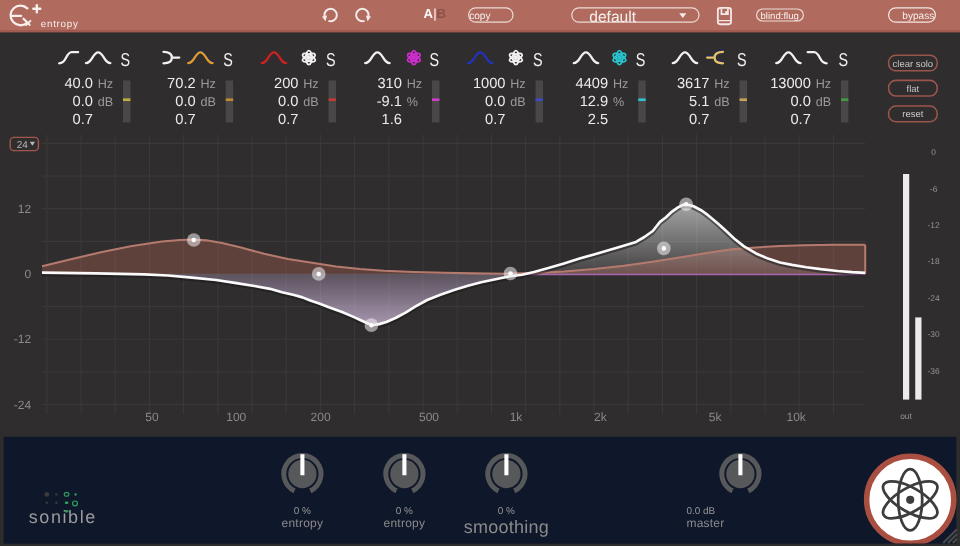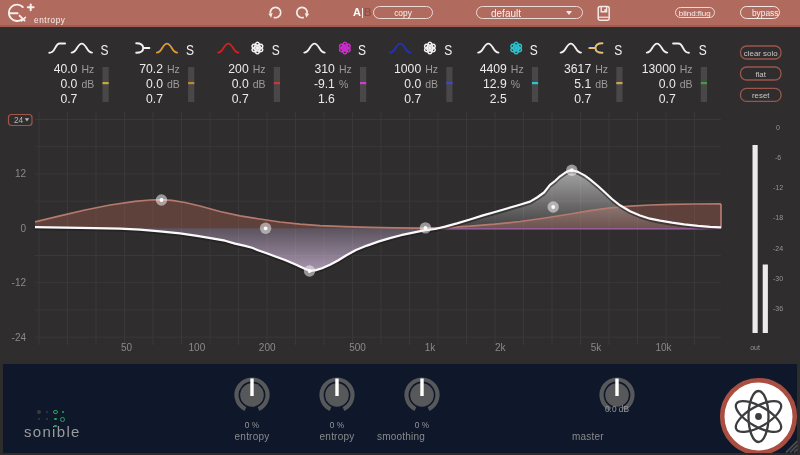--- a/index.html
+++ b/index.html
@@ -15,29 +15,29 @@
 <line x1="27.8" y1="7.3" x2="33.6" y2="7.3" stroke="#f6efec" stroke-width="2" stroke-linecap="round"></line>
 <text x="34" y="22.6" font-size="8.2" fill="#f6efec" font-family="Liberation Sans, sans-serif" letter-spacing="0.6">entropy</text>
 </svg>
 <svg style="position:absolute;left:260px;top:0" width="60" height="26" viewBox="0 0 60 26">
 <path d="M13.7,17.4 A5.2,5.2 0 1 0 10.4,13.4" fill="none" stroke="#f3ece9" stroke-width="1.7"></path>
 <path d="M12.6,13.0 L8.3,13.8 L11.2,17.8 Z" fill="#f3ece9"></path>
 <path d="M43.8,17.4 A5.2,5.2 0 1 1 47.1,13.4" fill="none" stroke="#f3ece9" stroke-width="1.7"></path>
 <path d="M44.9,13.0 L49.2,13.8 L46.3,17.8 Z" fill="#f3ece9"></path>
 </svg>
 <div style="position:absolute;left:353px;top:5.5px;width:32px;height:15px;font-size:11px;color:#fdfbfa"><span style="font-weight:bold">A</span>|<span style="color:#8d5146;font-weight:bold">B</span></div>
-<div style="position:absolute;left:373px;top:6px;width:60px;height:12.5px;border:1.2px solid #eadbd6;border-radius:6.5px;font-size:8.4px;color:#f7f1ee;text-align:center;line-height:12.5px">copy</div>
-<div style="position:absolute;left:476px;top:6px;width:107px;height:13px;border:1.2px solid #eadbd6;border-radius:7px;font-size:10px;color:#f7f1ee;line-height:13px;padding-left:14px;box-sizing:border-box">default<span style="position:absolute;right:10px;top:4.2px;width:0;height:0;border-left:3.2px solid transparent;border-right:3.2px solid transparent;border-top:4px solid #f3e9e6"></span></div>
+<div style="position:absolute;left:390px;top:6px;width:38px;height:12.5px;border:1.2px solid #eadbd6;border-radius:6.5px;font-size:8.4px;color:#f7f1ee;text-align:left;line-height:12.5px">copy</div>
+<div style="position:absolute;left:476px;top:6px;width:107px;height:13px;border:1.2px solid #eadbd6;border-radius:7px;font-size:13px;color:#f7f1ee;line-height:13px;padding-left:14px;box-sizing:border-box">default<span style="position:absolute;right:10px;top:4.2px;width:0;height:0;border-left:3.2px solid transparent;border-right:3.2px solid transparent;border-top:4px solid #f3e9e6"></span></div>
 <svg style="position:absolute;left:594px;top:2px;width:22px;height:22px" viewBox="0 0 22 22">
 <rect x="4.2" y="4.6" width="11" height="13.6" rx="2" fill="none" stroke="#f3e9e6" stroke-width="1.5"></rect>
 <path d="M7.2,4.8 L7.2,9.8 L12.6,9.8 L12.6,4.8" fill="none" stroke="#f3e9e6" stroke-width="1.4"></path>
 <rect x="10.4" y="7.2" width="1.6" height="2.4" fill="#f3e9e6"></rect>
 <line x1="4.6" y1="15.2" x2="14.8" y2="15.2" stroke="#f3e9e6" stroke-width="1.2"></line>
 </svg>
-<div style="position:absolute;left:675px;top:6.5px;width:39.5px;height:11.5px;border:1.1px solid #eadbd6;border-radius:6px;font-size:8px;color:#f7f1ee;text-align:center;line-height:11.5px">blind:flug</div>
+<div style="position:absolute;left:630px;top:6.5px;width:39.5px;height:11.5px;border:1.1px solid #eadbd6;border-radius:6px;font-size:8px;color:#f7f1ee;text-align:center;line-height:11.5px">blind:flug</div>
 <div style="position:absolute;left:739.5px;top:6px;width:40px;height:12.5px;border:1.6px solid #f3e9e6;border-radius:6.5px;font-size:8.4px;color:#f7f1ee;text-align:right;line-height:12.5px">bypass</div>
 <svg style="position:absolute;left:0;top:0" width="800" height="112" viewBox="0 0 800 112">
     <path d="M0.6,10.8 C3.2,10.8 4.8,9.2 6.2,6.4 C7.6,3.6 8.8,1.5 11,1.5 L16.4,1.5" transform="translate(48.7,42.0)" fill="none" stroke="#f2f0f0" stroke-width="1.9" stroke-linecap="round" stroke-linejoin="round"></path>
     <path d="M0.6,10.6 C6,10.6 6.2,1.6 10.8,1.6 C15.4,1.6 15.6,10.6 21,10.6" transform="translate(71.0,42.0)" fill="none" stroke="#f2f0f0" stroke-width="1.9" stroke-linecap="round" stroke-linejoin="round"></path>
     <text x="104.39999999999999" y="54.6" text-anchor="middle" font-size="15.5" fill="#f2f0f0" textLength="8" lengthAdjust="spacingAndGlyphs" font-family="Liberation Sans, sans-serif" style="letter-spacing:0">S</text>
     <rect x="102.5" y="67" width="6.2" height="35" fill="#4a4748"></rect>
     <rect x="102.5" y="82" width="6.2" height="2.2" fill="#bfae3e"></rect>
     <text x="77.39999999999999" y="73" text-anchor="end" font-size="12.2" fill="#eceaea" font-family="Liberation Sans, sans-serif">40.0</text>
     <text x="81.39999999999999" y="73" font-size="10.5" fill="#9d9a9a" font-family="Liberation Sans, sans-serif">Hz</text>
     <text x="77.39999999999999" y="88" text-anchor="end" font-size="12.2" fill="#eceaea" font-family="Liberation Sans, sans-serif">0.0</text>
@@ -257,27 +257,27 @@
 <line x1="20" y1="21" x2="20" y2="3.5" stroke="#ffffff" stroke-width="3.4"></line>
 </svg>
 <div style="position:absolute;left:292px;top:420px;width:90px;text-align:center;font-size:8.3px;color:#969696">0 %</div>
 <div style="position:absolute;left:292px;top:431px;width:90px;text-align:center;font-size:10px;color:#8a8a8a;letter-spacing:0.2px">entropy</div>
 <svg style="position:absolute;left:402px;top:375px" width="40" height="40" viewBox="0 0 40 40">
 <path d="M13.45,34.05 A15.5,15.5 0 1 1 26.55,34.05" fill="none" stroke="#57585a" stroke-width="4.2"></path>
 <circle cx="20" cy="20" r="11.8" fill="#57585a"></circle>
 <line x1="20" y1="21" x2="20" y2="3.5" stroke="#ffffff" stroke-width="3.4"></line>
 </svg>
 <div style="position:absolute;left:377px;top:420px;width:90px;text-align:center;font-size:8.3px;color:#969696">0 %</div>
-<div style="position:absolute;left:377px;top:431px;width:90px;text-align:left;font-size:10px;color:#8a8a8a;letter-spacing:0.2px">smoothing</div>
+<div style="position:absolute;left:377px;top:431px;width:90px;text-align:center;font-size:15px;color:#8a8a8a;letter-spacing:0.2px">smoothing</div>
 <svg style="position:absolute;left:597px;top:375px" width="40" height="40" viewBox="0 0 40 40">
 <path d="M13.45,34.05 A15.5,15.5 0 1 1 26.55,34.05" fill="none" stroke="#57585a" stroke-width="4.2"></path>
 <circle cx="20" cy="20" r="11.8" fill="#57585a"></circle>
 <line x1="20" y1="21" x2="20" y2="3.5" stroke="#ffffff" stroke-width="3.4"></line>
 </svg>
-<div style="position:absolute;left:572px;top:404px;width:90px;text-align:center;font-size:8.3px;color:#969696">0.0 dB</div>
+<div style="position:absolute;left:572px;top:420px;width:90px;font-size:8.3px;color:#969696">0.0 dB</div>
 <div style="position:absolute;left:572px;top:431px;width:90px;text-align:left;font-size:10px;color:#8a8a8a;letter-spacing:0.2px">master</div>
 <div style="position:absolute;left:718px;top:376px;width:81px;height:76.5px;overflow:hidden"><svg width="81" height="81" viewBox="0 0 81 81">
 <circle cx="40.5" cy="40.5" r="36.3" fill="#ffffff" stroke="#a94f42" stroke-width="4.6"></circle>
 <g fill="none" stroke="#3d3d3f" stroke-width="2.3">
 <ellipse cx="40.5" cy="40.5" rx="25.5" ry="10" transform="rotate(90 40.5 40.5)"></ellipse>
 <ellipse cx="40.5" cy="40.5" rx="25.5" ry="10" transform="rotate(30 40.5 40.5)"></ellipse>
 <ellipse cx="40.5" cy="40.5" rx="25.5" ry="10" transform="rotate(150 40.5 40.5)"></ellipse>
 </g>
 <circle cx="40.5" cy="40.5" r="3.4" fill="#3d3d3f"></circle>
 </svg></div>

